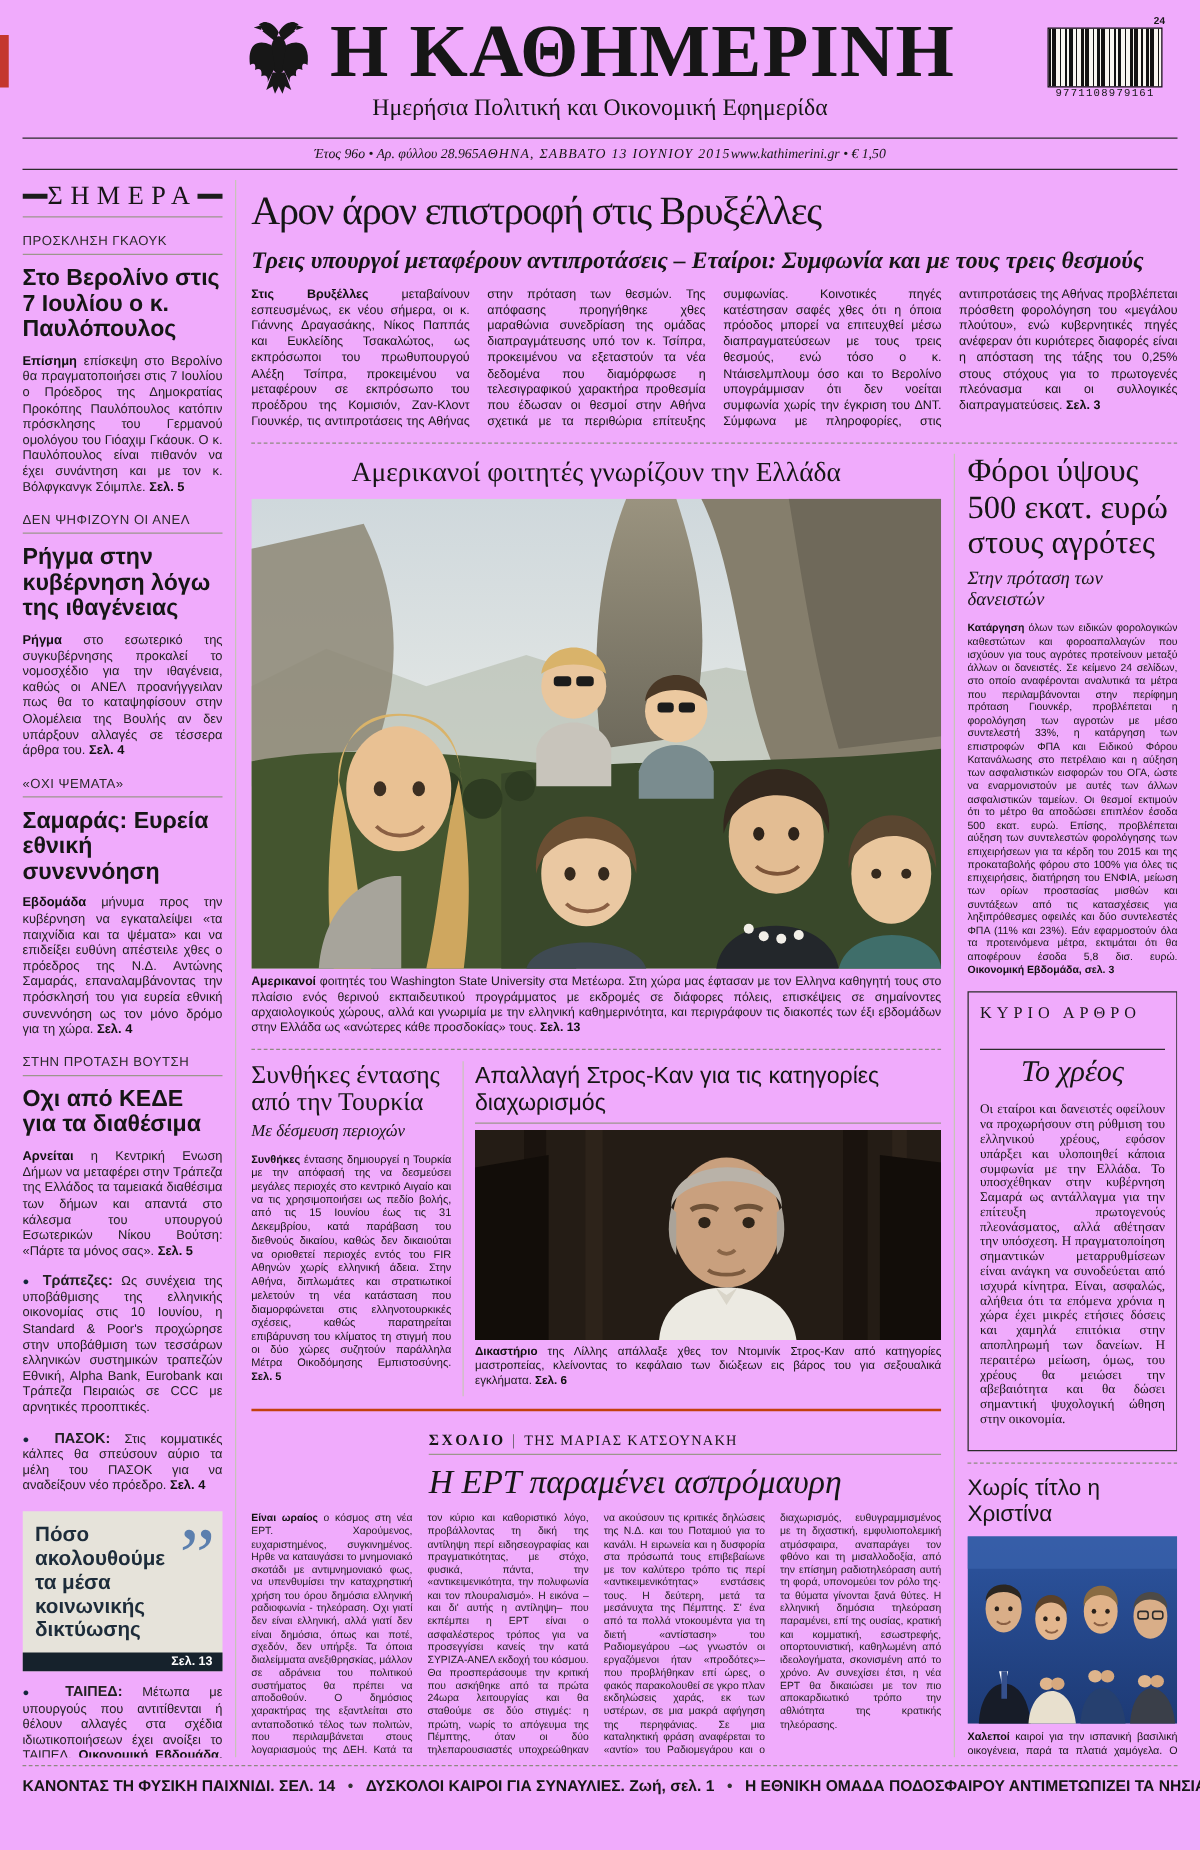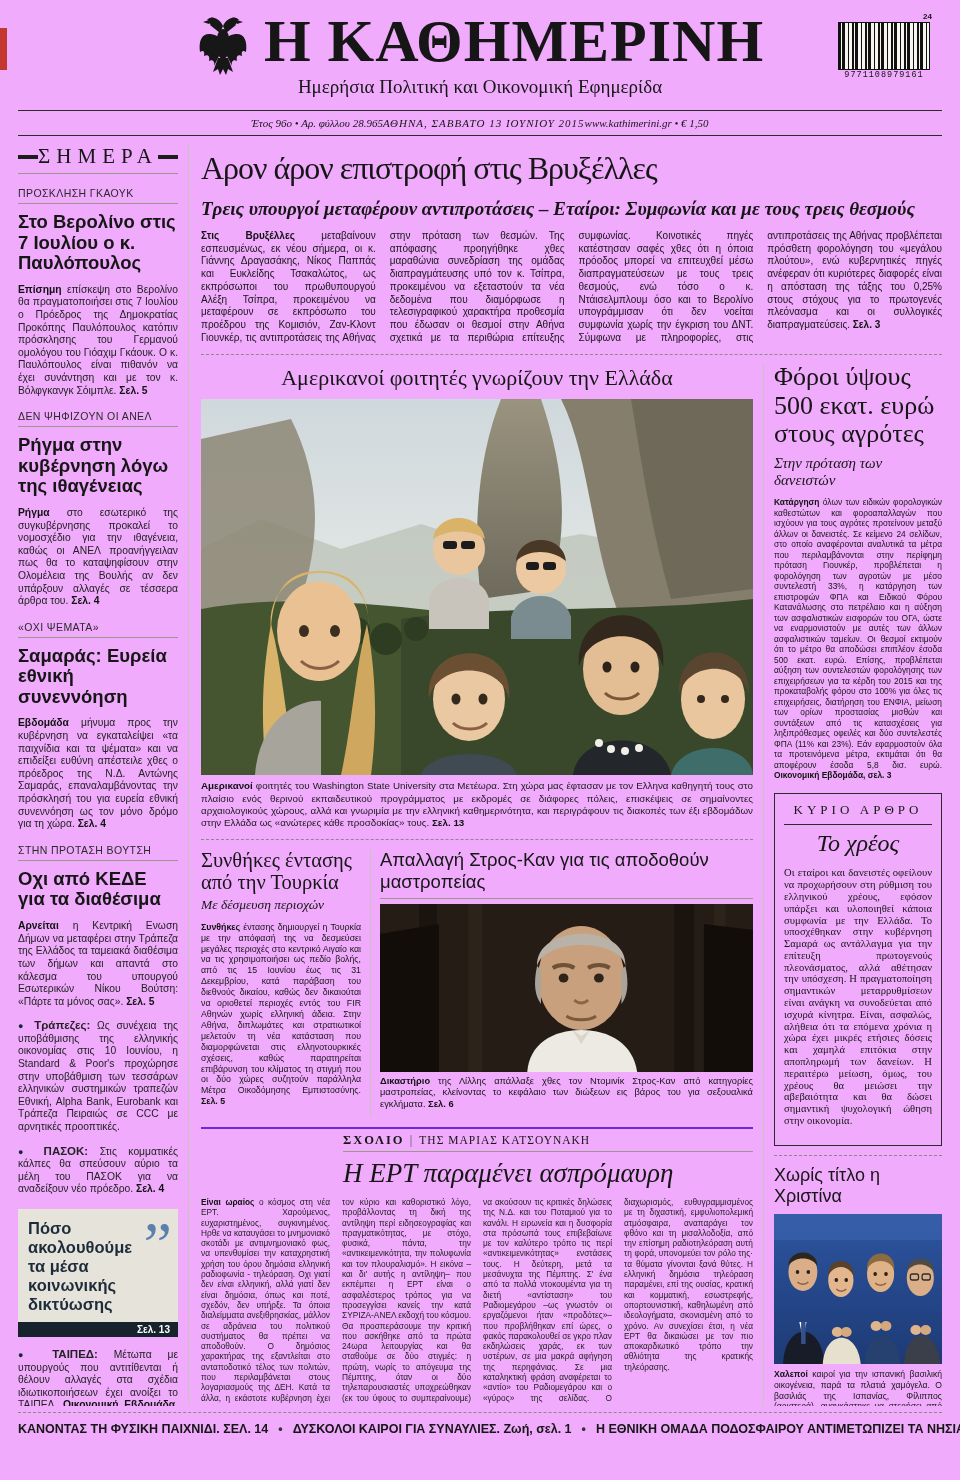--- a/index.html
+++ b/index.html
@@ -67,36 +67,36 @@
   .mid-row{display:flex;height:268px;}
   .turkey{flex:0 0 160px;overflow:hidden;}
   .tk-head{font-family:"Liberation Serif","DejaVu Serif",serif;font-size:20.5px;line-height:22px;font-weight:400;margin:0 0 4px 0;}
   .tk-sub{font-family:"Liberation Serif","DejaVu Serif",serif;font-style:italic;font-size:13.5px;margin:0 0 7px 0;}
   .tk-body{font-size:8.8px;line-height:10.9px;text-align:justify;}
   .dsk{flex:1;border-left:1px solid #c7c3b8;margin-left:9px;padding-left:9px;overflow:hidden;}
   .dsk-head{font-size:18.5px;font-weight:400;margin:0 0 5px 0;border-bottom:1px solid #9b978c;padding-bottom:5px;}
   .photo-dsk{width:100%;height:168px;display:block;}
   .dsk-cap{font-size:9.3px;line-height:11.5px;text-align:justify;margin-top:4px;}
   
-  .commentary{border-top:2px solid #6d28d9;margin-top:10px;padding-top:4px;}
+  .commentary{border-top:2px solid #c2410c;margin-top:10px;padding-top:16px;}
   .cm-kicker-row{margin-left:142px;border-bottom:1px solid #9b978c;padding-bottom:3px;
      font-family:"Liberation Serif","DejaVu Serif",serif;font-size:12.5px;letter-spacing:2px;}
   .cm-kicker{font-weight:700;}
   .cm-byline{letter-spacing:1px;font-size:11.5px;}
   .cm-sep{color:#555;}
   .cm-head{margin:6px 0 8px 142px;font-family:"Liberation Serif","DejaVu Serif",serif;font-style:italic;
            font-weight:400;font-size:27px;}
   .cm-body{column-count:4;column-gap:12px;font-size:8.3px;line-height:10.3px;text-align:justify;color:#222;}
   
   .agro-head{font-family:"Liberation Serif","DejaVu Serif",serif;font-weight:400;font-size:26px;line-height:28.5px;margin:0 0 6px 0;}
   .agro-sub{font-family:"Liberation Serif","DejaVu Serif",serif;font-style:italic;font-size:15px;margin:0 0 8px 0;}
   .agro-body{font-size:8.4px;line-height:10.5px;text-align:justify;}
   .editorial{border:1px solid #2b2b2b;margin-top:12px;padding:8px 9px;}
-  .ed-kicker{font-family:"Liberation Serif","DejaVu Serif",serif;font-size:13px;letter-spacing:4px;text-align:center;
-             border-bottom:1px solid #2b2b2b;padding-bottom:6px;}
+  .ed-kicker{font-family:"Liberation Serif","DejaVu Serif",serif;font-size:13px;letter-spacing:4px;
+             border-bottom:1px solid #2b2b2b;padding-bottom:21px;}
   .ed-title{font-family:"Liberation Serif","DejaVu Serif",serif;font-style:italic;font-weight:400;
             font-size:24px;text-align:center;margin:5px 0 6px 0;}
   .ed-body{font-family:"Liberation Serif","DejaVu Serif",serif;font-size:10.6px;line-height:11.8px;text-align:justify;}
   .christina-head{font-size:18px;font-weight:400;margin:2px 0 7px 0;}
   .photo-chr{width:100%;height:150px;display:block;}
   .chr-cap{font-size:8.6px;line-height:10.6px;text-align:justify;margin-top:5px;}
   
   .teasers{border-top:1px dashed #8d8a80;margin-top:6px;padding-top:9px;font-size:12.5px;font-weight:700;
            display:flex;gap:10px;white-space:nowrap;}
   .teaser .tref{font-weight:700;}
@@ -276,21 +276,21 @@
           <div class="dashed"></div>
 
           <div class="mid-row">
             <section class="turkey">
               <h3 class="tk-head">Συνθήκες έντασης από την Τουρκία</h3>
               <div class="tk-sub">Με δέσμευση περιοχών</div>
               <p class="tk-body"><span class="lead">Συνθήκες</span><span> έντασης δημιουργεί η Τουρκία με την απόφασή της να δεσμεύσει μεγάλες περιοχές στο κεντρικό Αιγαίο και να τις χρησιμοποιήσει ως πεδίο βολής, από τις 15 Ιουνίου έως τις 31 Δεκεμβρίου, κατά παράβαση του διεθνούς δικαίου, καθώς δεν δικαιούται να οριοθετεί περιοχές εντός του FIR Αθηνών χωρίς ελληνική άδεια. Στην Αθήνα, διπλωμάτες και στρατιωτικοί μελετούν τη νέα κατάσταση που διαμορφώνεται στις ελληνοτουρκικές σχέσεις, καθώς παρατηρείται επιβάρυνση του κλίματος τη στιγμή που οι δύο χώρες συζητούν παράλληλα Μέτρα Οικοδόμησης Εμπιστοσύνης.</span> <span class="pref">Σελ. 5</span></p>
             </section>
 
             <section class="dsk">
-              <h3 class="dsk-head">Απαλλαγή Στρος-Καν για τις αποδοθούν μαστροπείας</h3>
+              <h3 class="dsk-head">Απαλλαγή Στρος-Καν για τις κατηγορίες διαχωρισμός</h3>
               <svg class="photo-dsk" viewBox="0 0 380 168" preserveAspectRatio="none">
                 <rect width="380" height="168" fill="#241c15"></rect>
                 <rect x="40" y="0" width="18" height="168" fill="#1a130e"></rect>
                 <rect x="90" y="0" width="14" height="168" fill="#2d231a"></rect>
                 <rect x="300" y="0" width="20" height="168" fill="#1a130e"></rect>
                 <rect x="340" y="0" width="12" height="168" fill="#2d231a"></rect>
                 <path d="M0 30 L60 20 L60 168 L0 168 Z" fill="#120d09"></path>
                 <path d="M380 26 L330 20 L330 168 L380 168 Z" fill="#120d09"></path>
 
                 <ellipse cx="205" cy="74" rx="44" ry="52" fill="#c9a07e"></ellipse>

